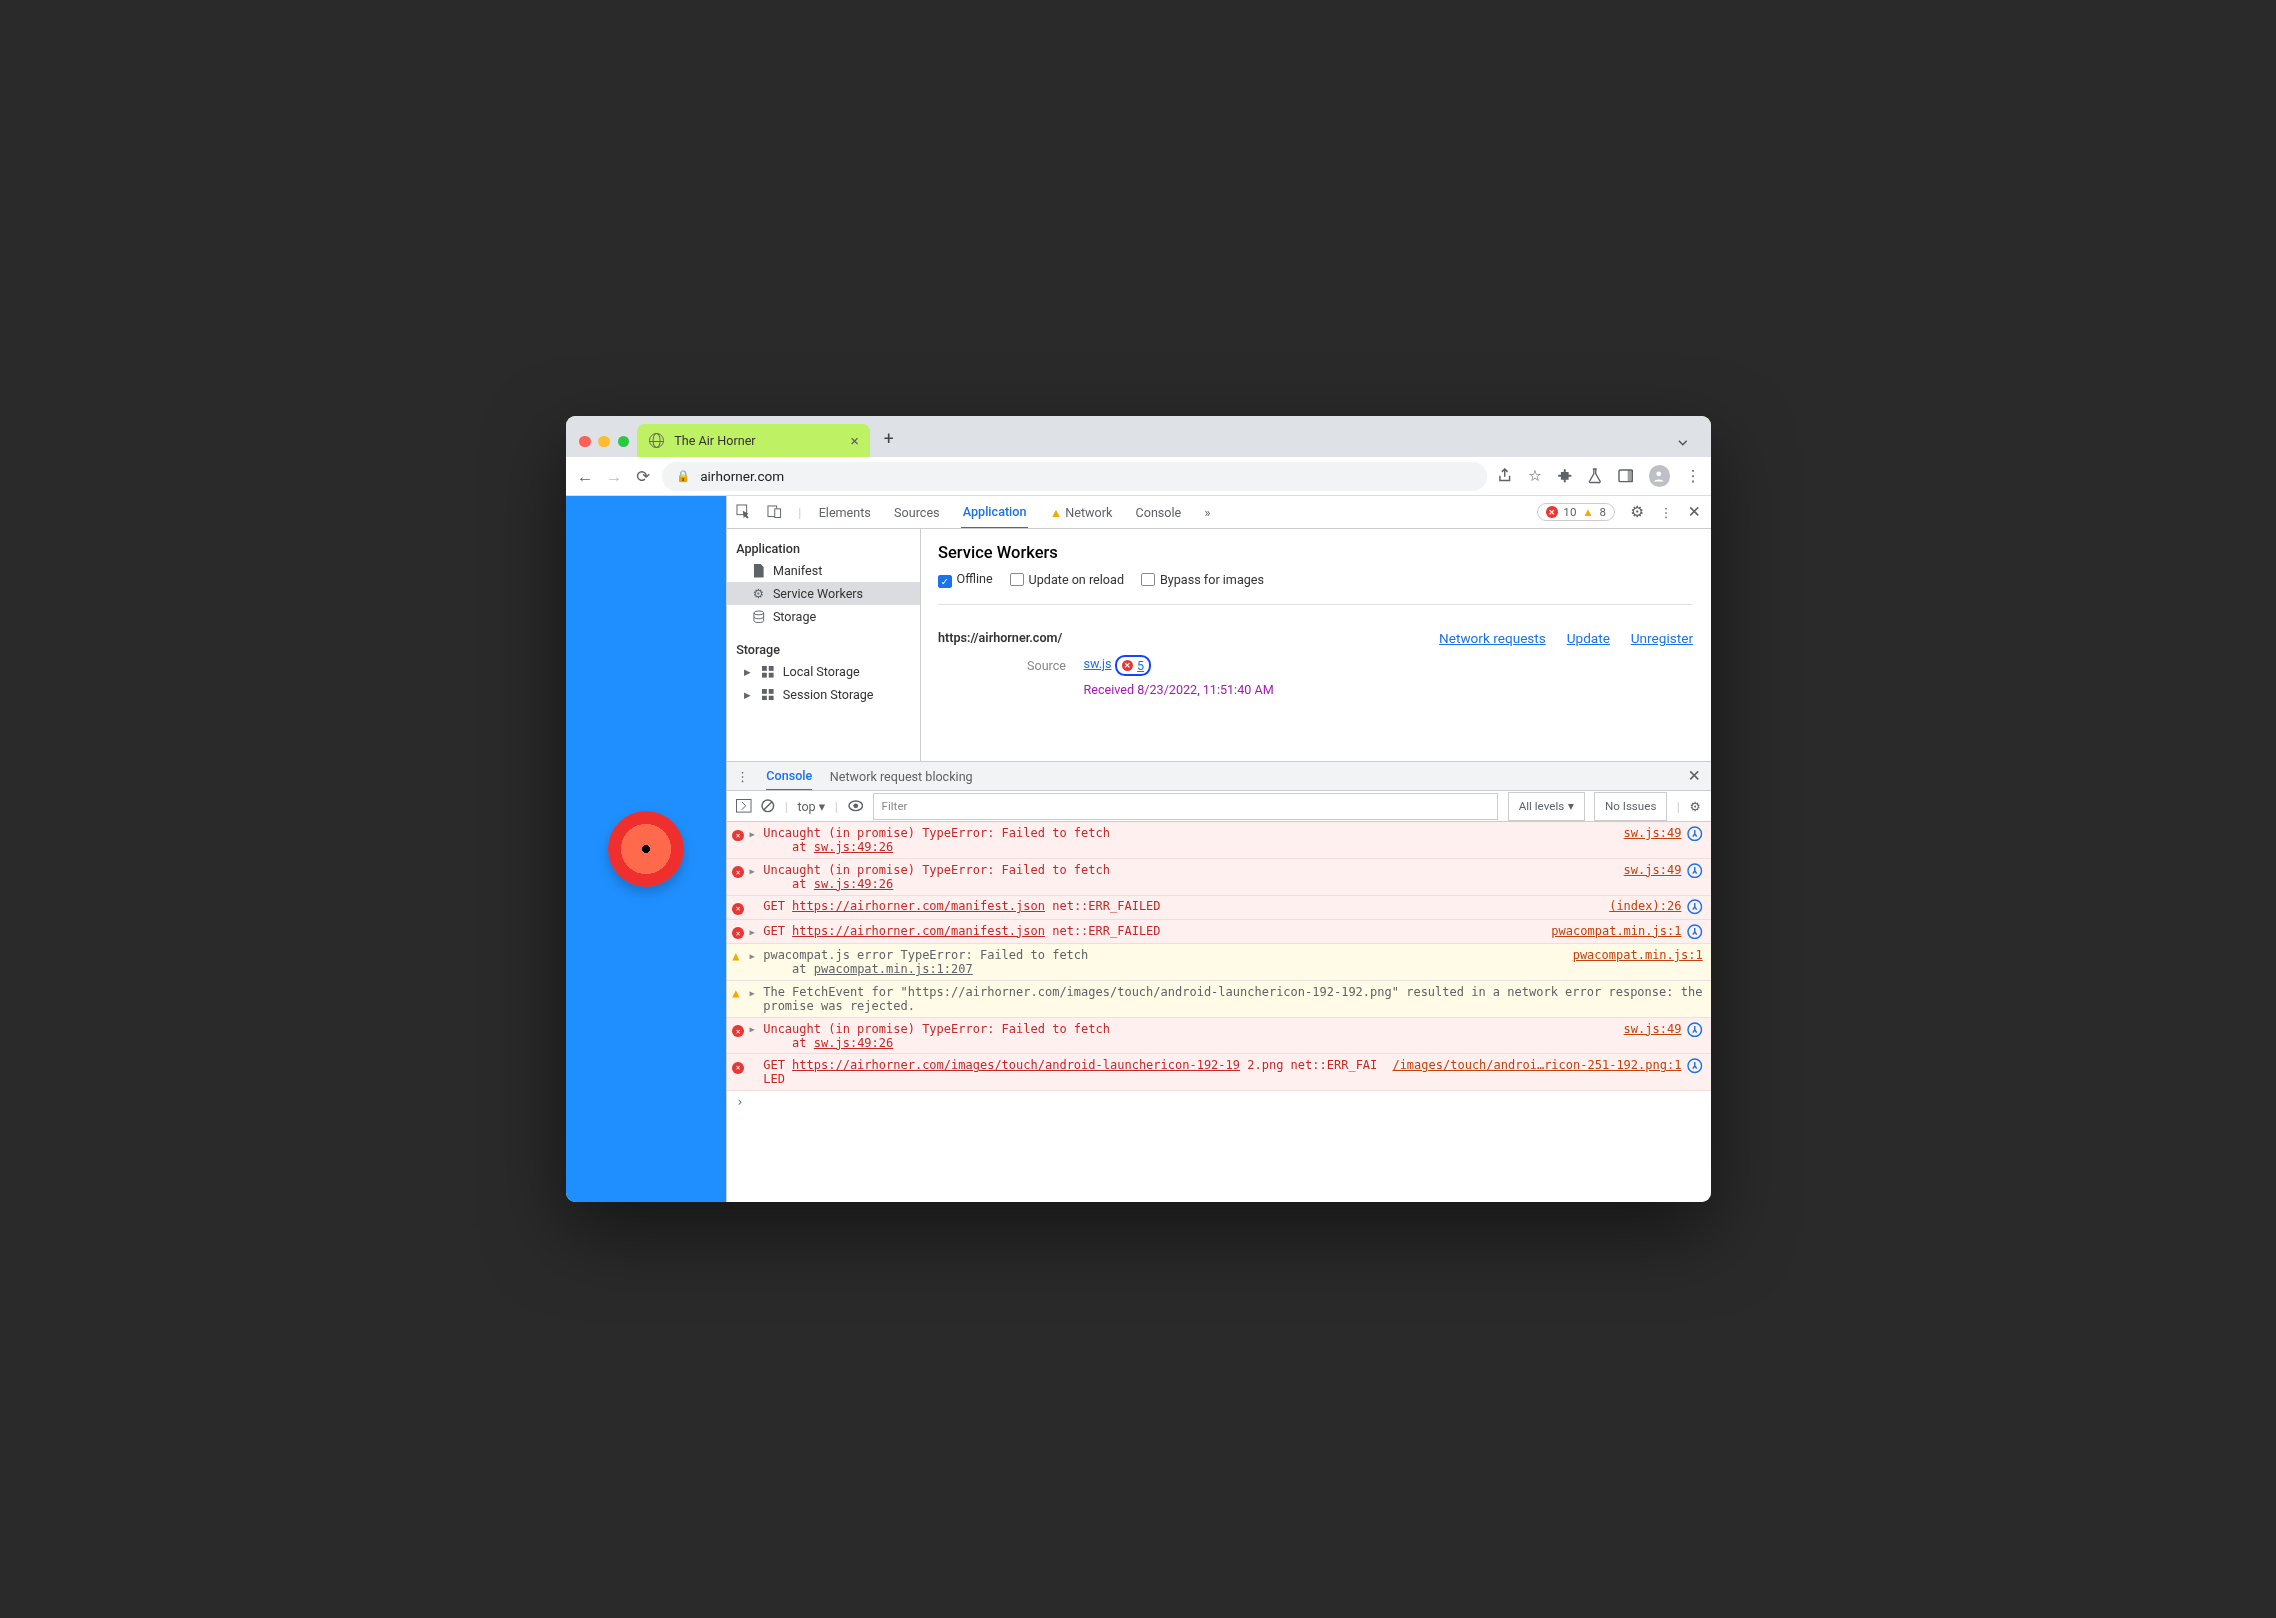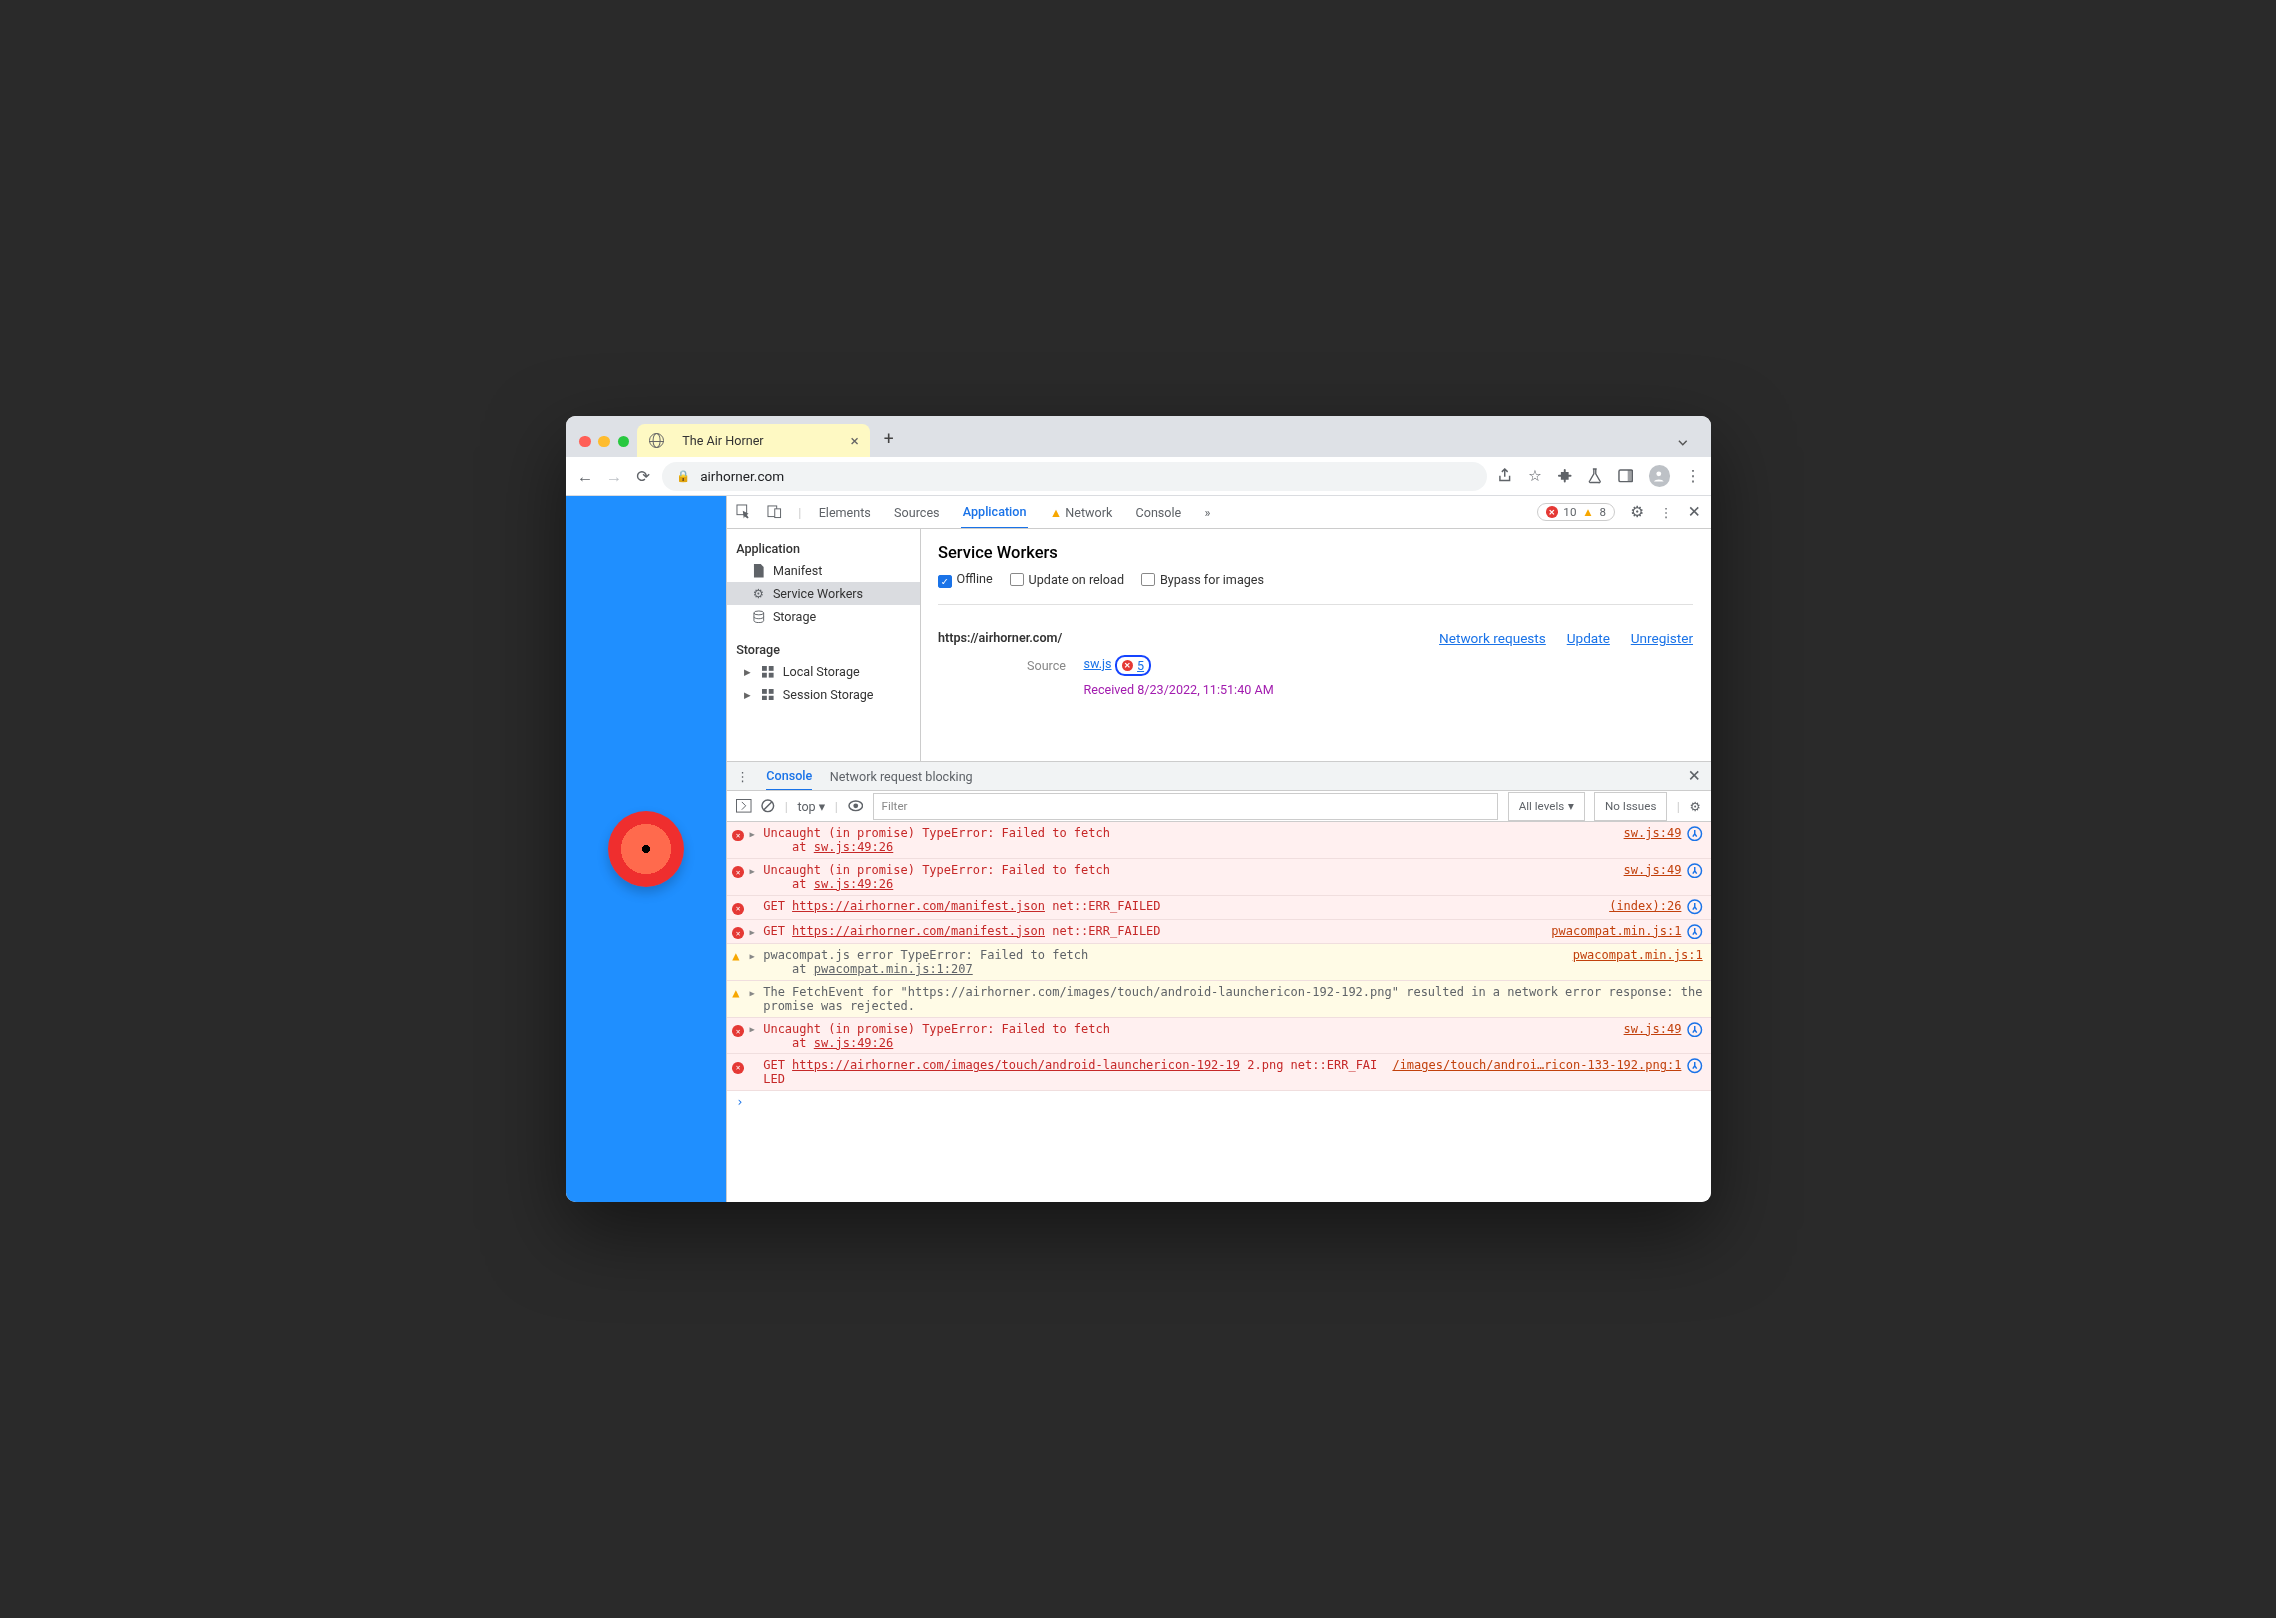--- a/index.html
+++ b/index.html
@@ -33,28 +33,28 @@
   }
   .traffic {
     display: flex;
     gap: 7.8px;
     align-items: center;
     padding: 0 7.8px 9.7px 3.9px;
   }
   .traffic span { width:11.6px; height:11.6px; border-radius:50%; }
   .t-red{background:#ff5f57;} .t-yel{background:#febc2e;} .t-grn{background:#28c840;}
   .tab {
-    background:#fef9c3;
+    background:#bef264;
     height:33px;
     min-width:233px;
     border-radius:7.8px 7.8px 0 0;
     display:flex;
     align-items:center;
     padding:0 11.6px;
-    gap:18px;
+    gap:10px;
     font-size:12.6px;
     color:#333;
   }
   .tab .globe{width:15.5px;height:15.5px;border:1.5px solid #666;border-radius:50%;position:relative;}
   .tab .globe::before{content:"";position:absolute;left:50%;top:-1px;bottom:-1px;width:6.8px;border:1.5px solid #666;border-radius:50%;transform:translateX(-50%);}
   .tab .globe::after{content:"";position:absolute;left:-1px;right:-1px;top:50%;height:0;border-top:1.5px solid #666;}
   .tab .x{margin-left:auto;color:#666;font-size:15.5px;}
   .newtab{padding:0 9.7px 7.8px 13.6px;color:#444;font-size:17.5px;}
   .tabbar .spacer{flex:1;}
   .tabbar .chev{padding:0 11.6px 7.8px 3.9px;color:#444;}
@@ -477,21 +477,21 @@
             <span class="reload">
               <svg width="15.5" height="15.5" viewBox="0 0 16 16">
                 <circle cx="8" cy="8" r="7" stroke="#1a73e8" fill="none" stroke-width="1.5"></circle>
                 <path d="M8 4v4M6 11l2-3 2 3" stroke="#1a73e8" fill="none" stroke-width="1.5"></path>
               </svg>
             </span>
           </div>
           <div class="log err">
             <span class="sym"><span class="circ-red">✕</span></span>
             <div class="body">GET <a class="u">https://airhorner.com/images/touch/android-launchericon-192-19</a> <span class="err-strong">2.png net::ERR_FAILED</span></div>
-            <a class="src">/images/touch/androi…ricon-133-192.png:1</a>
+            <a class="src">/images/touch/androi…ricon-251-192.png:1</a>
             <span class="reload">
               <svg width="15.5" height="15.5" viewBox="0 0 16 16">
                 <circle cx="8" cy="8" r="7" stroke="#1a73e8" fill="none" stroke-width="1.5"></circle>
                 <path d="M8 4v4M6 11l2-3 2 3" stroke="#1a73e8" fill="none" stroke-width="1.5"></path>
               </svg>
             </span>
           </div>
           <div class="prompt">›</div>
         </div>
 

